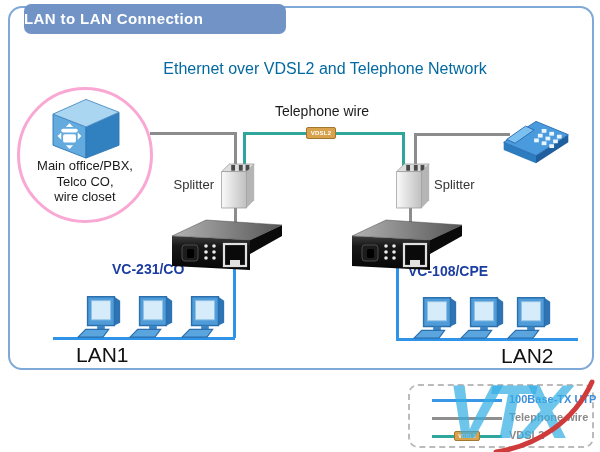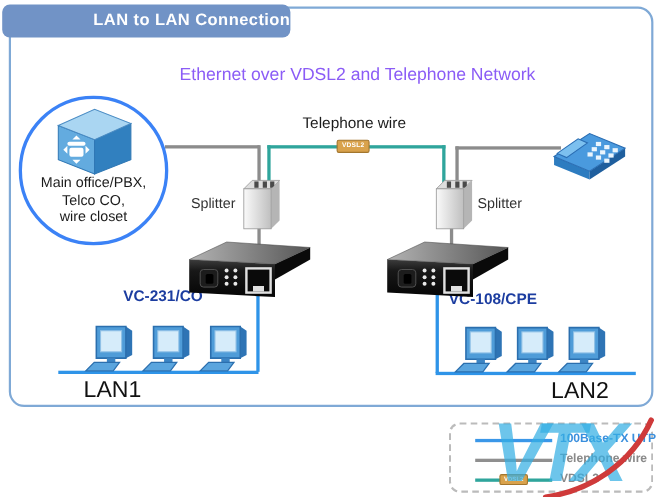--- a/index.html
+++ b/index.html
@@ -3,27 +3,27 @@
 <meta charset="utf-8">
 <style>
   html,body{margin:0;padding:0;background:#fff;}
   #stage{position:relative;width:600px;height:452px;background:#fff;overflow:hidden;
          font-family:"Liberation Sans","DejaVu Sans",sans-serif;}
   .abs{position:absolute;}
   
   .outer-border{left:8px;top:6px;width:586px;height:364px;border:2.5px solid #7fa9d6;
                 border-radius:14px;box-sizing:border-box;}
   
-  .banner{left:2px;top:4px;width:262px;height:30px;background:#7193c6;border-radius:7px;
-          color:#fff;font-size:15px;font-weight:bold;letter-spacing:.4px;text-align:right;
+  .banner{left:24px;top:4px;width:262px;height:30px;background:#7193c6;border-radius:7px;
+          color:#fff;font-size:15px;font-weight:bold;letter-spacing:.4px;text-align:left;
           line-height:30px;}
   .main-title{left:140px;top:60px;width:370px;text-align:center;font-size:16px;
-              font-weight:500;color:#8b5cf6;}
-  
-  .office-circle{left:17px;top:87px;width:136px;height:136px;border:3px solid #3b82f6;
+              font-weight:500;color:#0369a1;}
+  
+  .office-circle{left:17px;top:87px;width:136px;height:136px;border:3px solid #f9a8d4;
                  border-radius:50%;background:#fff;box-sizing:border-box;z-index:3;}
   .office-text{position:absolute;left:6px;right:6px;top:68px;text-align:center;
                font-size:13px;line-height:1.2;color:#1a1a1a;font-weight:500;}
   
   .line{background:#8c8c8c;z-index:1;}
   .line.teal{background:#2fa59c;}
   .line.blue{background:#2f94e8;}
   
   .vdsl-badge{width:30px;height:12px;background:#d9a24c;border:1px solid #a3762d;
               border-radius:2px;box-sizing:border-box;color:#fff;font-size:6px;font-weight:bold;

